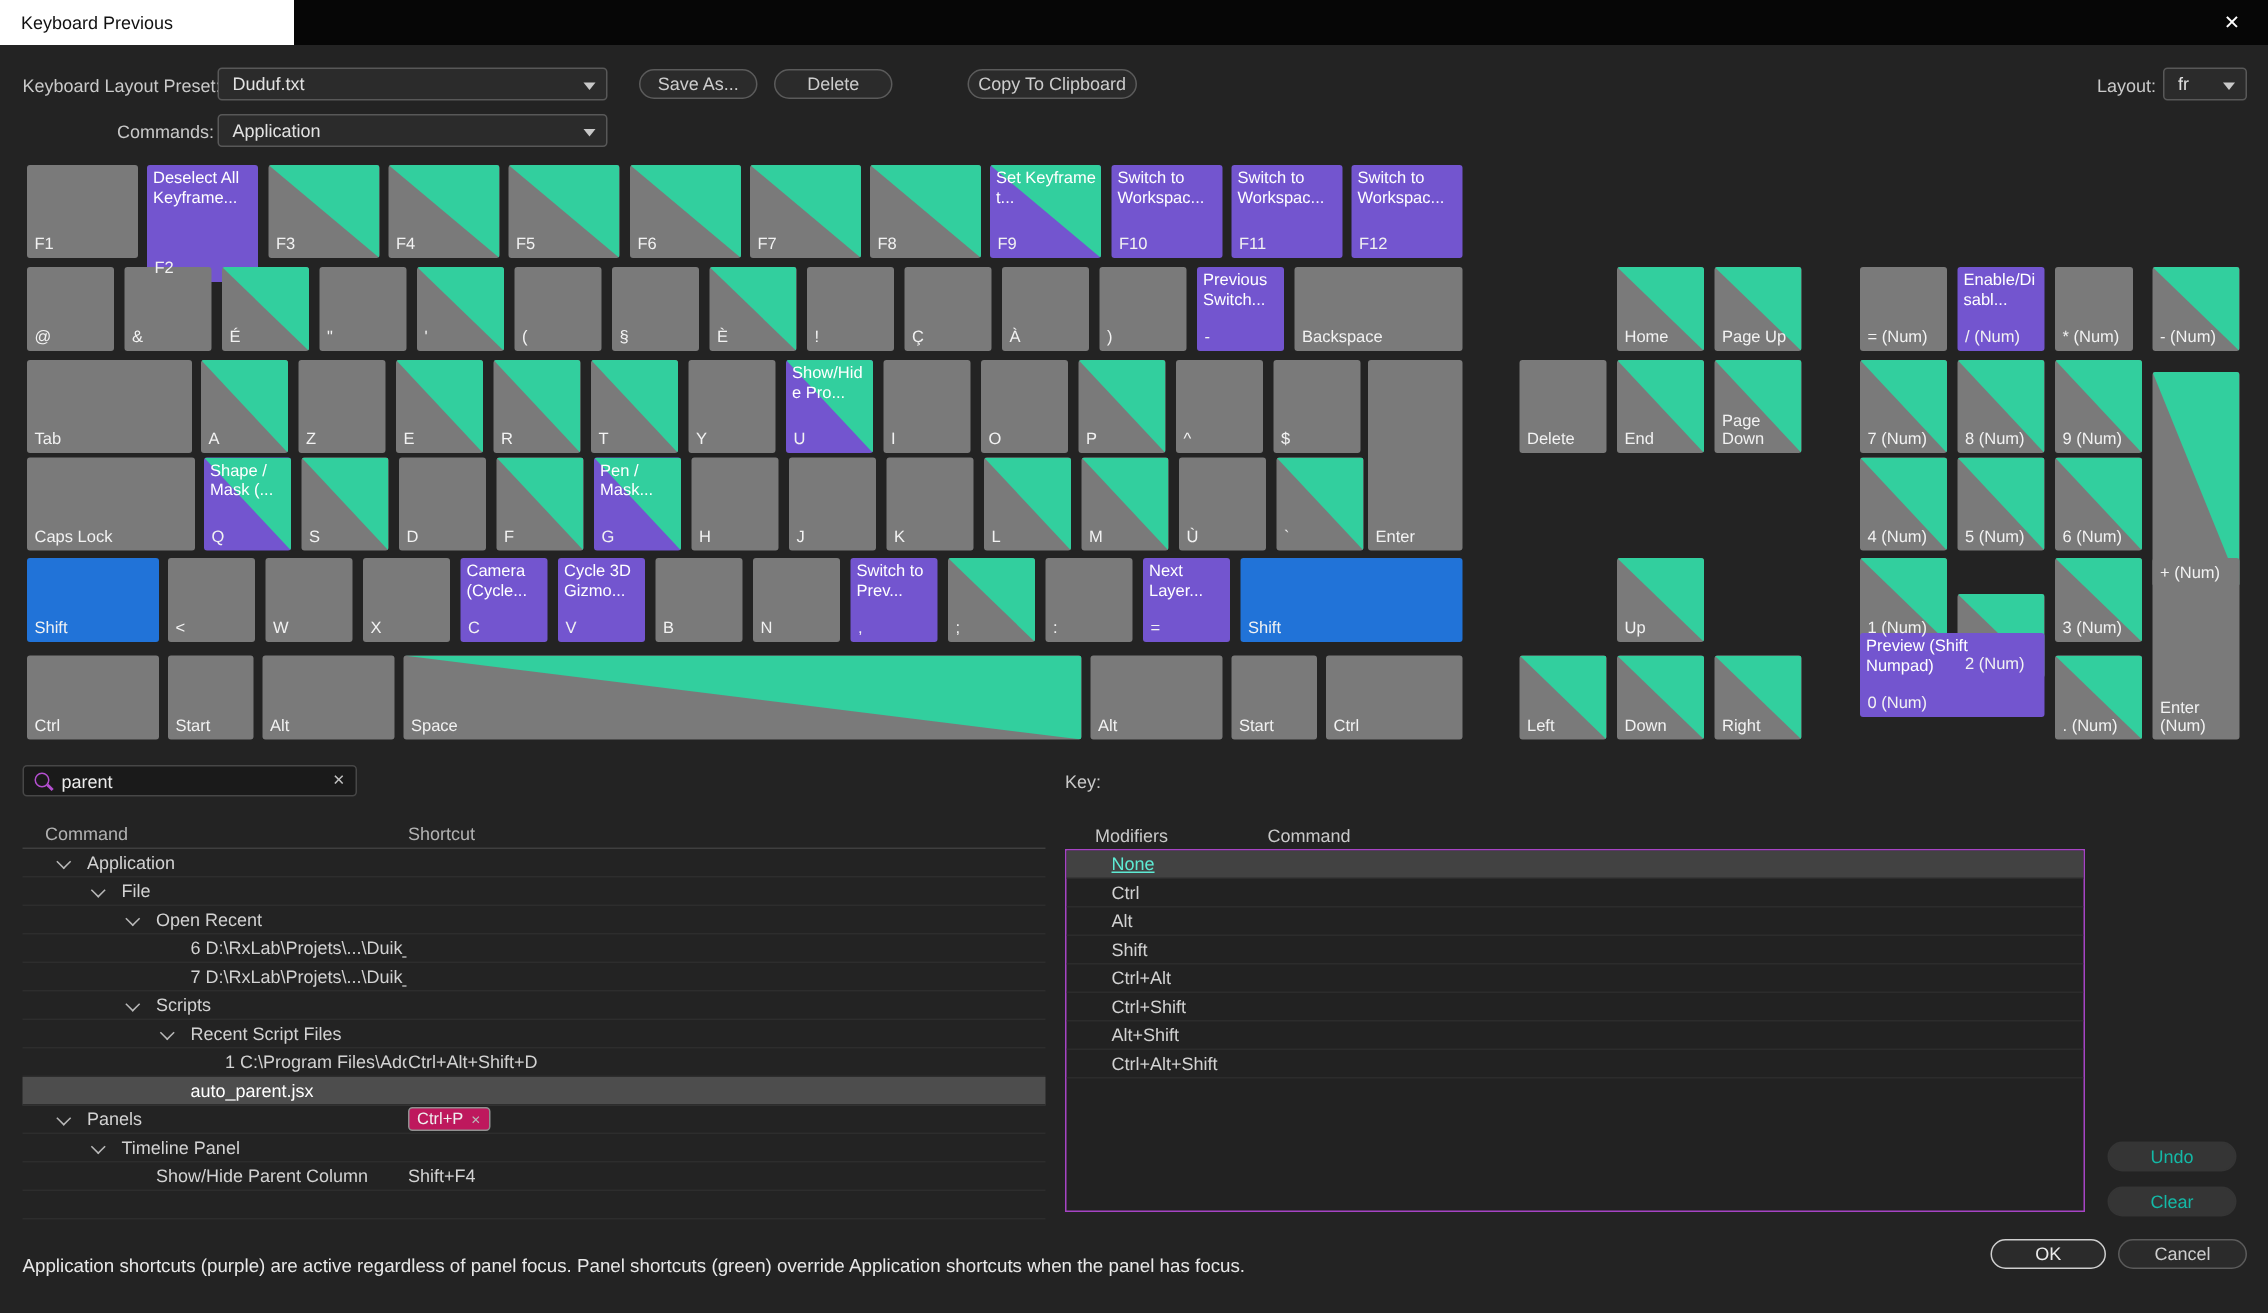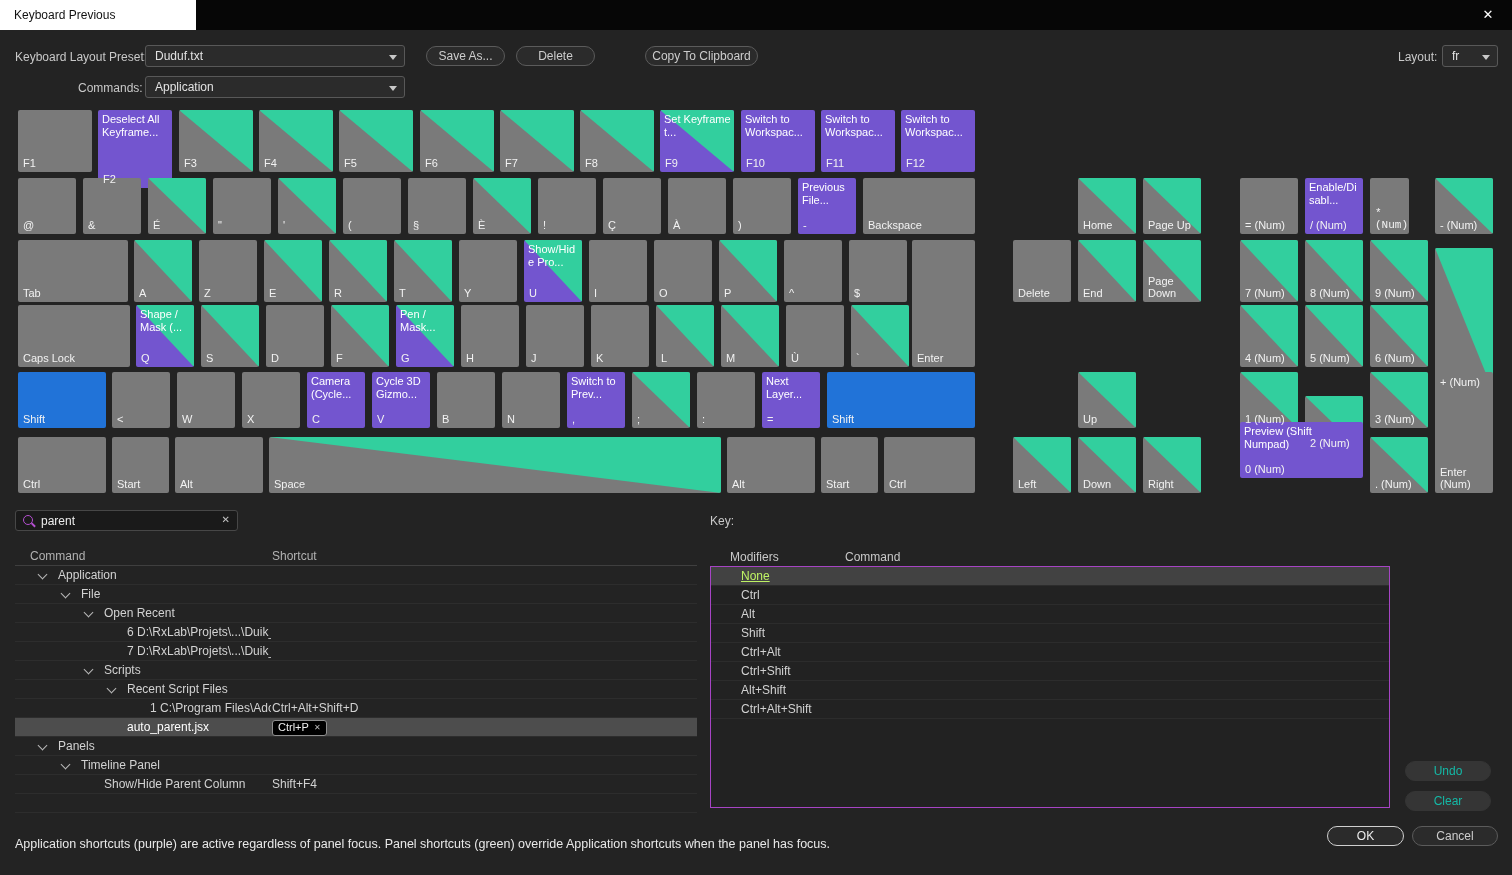--- a/index.html
+++ b/index.html
@@ -47,28 +47,28 @@
   .cmdtbl{position:absolute;left:15px;top:548px;width:682px;}
   .thead{position:relative;height:17px;border-bottom:1px solid #3f3f3f;font-size:12px;color:#b2b2b2;}
   .thead span{position:absolute;top:1px;}
   .trow{position:relative;height:18px;border-bottom:1px solid #2d2d2d;font-size:12px;line-height:18px;color:#d2d2d2;}
   .trow.sel{background:#4d4d4d;color:#fff;}
   .tname{position:absolute;left:0;top:0;bottom:0;width:256px;overflow:hidden;white-space:nowrap;box-sizing:border-box;}
   .tshort{position:absolute;left:257px;top:0;bottom:0;right:0;white-space:nowrap;}
   .chev{display:inline-block;width:6px;height:6px;border-left:1px solid #b8b8b8;border-bottom:1px solid #b8b8b8;
     transform:rotate(-45deg);margin:0 12px 2px 0;vertical-align:middle;}
   .chev-sp{display:inline-block;width:19px;}
-  .chip{display:inline-flex;gap:5px;height:14px;margin-top:2px;padding:0 5px;
-    background:#000000;border:1px solid #909090;border-radius:3px;font-size:11px;line-height:13px;color:#efefef;}
+  .chip{display:inline-flex;align-items:center;gap:5px;height:14px;margin-top:20px;padding:0 5px;
+    background:#be185d;border:1px solid #909090;border-radius:3px;font-size:11px;line-height:13px;color:#efefef;}
   .chipx{font-size:8px;color:#bbb;cursor:pointer;}
 
   .modpanel{position:absolute;left:710px;top:566px;width:680px;height:242px;
     border:1px solid var(--magenta,#a644c4);background:#222222;box-sizing:border-box;overflow:hidden;}
   .mrow{height:18px;border-bottom:1px solid #2c2c2c;font-size:12px;line-height:18px;padding-left:30px;color:#d2d2d2;cursor:pointer;}
-  .mrow.sel{background:#424242;color:#bef264;text-decoration:underline;}
+  .mrow.sel{background:#424242;color:#5eead4;text-decoration:underline;}
 
   .footer{position:absolute;left:15px;top:837px;font-size:12.5px;color:#e8e8e8;}
 </style>
 </head>
 <body>
 
 <div class="titlebar">
   <div class="title-tab">Keyboard Previous</div>
   <div class="close-btn">✕</div>
 </div>
@@ -174,21 +174,21 @@
     <div class="key" style="left: 603px; top: 178px; width: 58px; height: 56px;">
       <div class="kl">Ç</div>
     </div>
     <div class="key" style="left: 668px; top: 178px; width: 58px; height: 56px;">
       <div class="kl">À</div>
     </div>
     <div class="key" style="left: 733px; top: 178px; width: 58px; height: 56px;">
       <div class="kl">)</div>
     </div>
     <div class="key purple" style="left: 798px; top: 178px; width: 58px; height: 56px;">
-      <div class="cmd">Previous File...</div>
+      <div class="cmd">Previous Switch...</div>
       <div class="kl">-</div>
     </div>
     <div class="key" style="left: 863px; top: 178px; width: 112px; height: 56px;">
       <div class="kl">Backspace</div>
     </div>
     <div class="key" style="left: 18px; top: 240px; width: 110px; height: 62px;">
       <div class="kl">Tab</div>
     </div>
     <div class="key" style="left: 134px; top: 240px; width: 58px; height: 62px;">
       <div class="tri"></div>
@@ -385,21 +385,21 @@
       <div class="tri"></div>
       <div class="kl">Right</div>
     </div>
     <div class="key" style="left: 1240px; top: 178px; width: 58px; height: 56px;">
       <div class="kl">= (Num)</div>
     </div>
     <div class="key purple" style="left: 1305px; top: 178px; width: 58px; height: 56px;">
       <div class="cmd">Enable/Disabl...</div>
       <div class="kl">/ (Num)</div>
     </div>
-    <div class="key" style="left: 1370px; top: 178px; width: 39px; height: 56px; font-family: Liberation Mono, monospace;">
+    <div class="key" style="left: 1370px; top: 178px; width: 52px; height: 56px;">
       <div class="kl">* (Num)</div>
     </div>
     <div class="key" style="left: 1435px; top: 178px; width: 58px; height: 56px;">
       <div class="tri"></div>
       <div class="kl">- (Num)</div>
     </div>
     <div class="key" style="left: 1240px; top: 240px; width: 58px; height: 62px;">
       <div class="tri"></div>
       <div class="kl">7 (Num)</div>
     </div>

